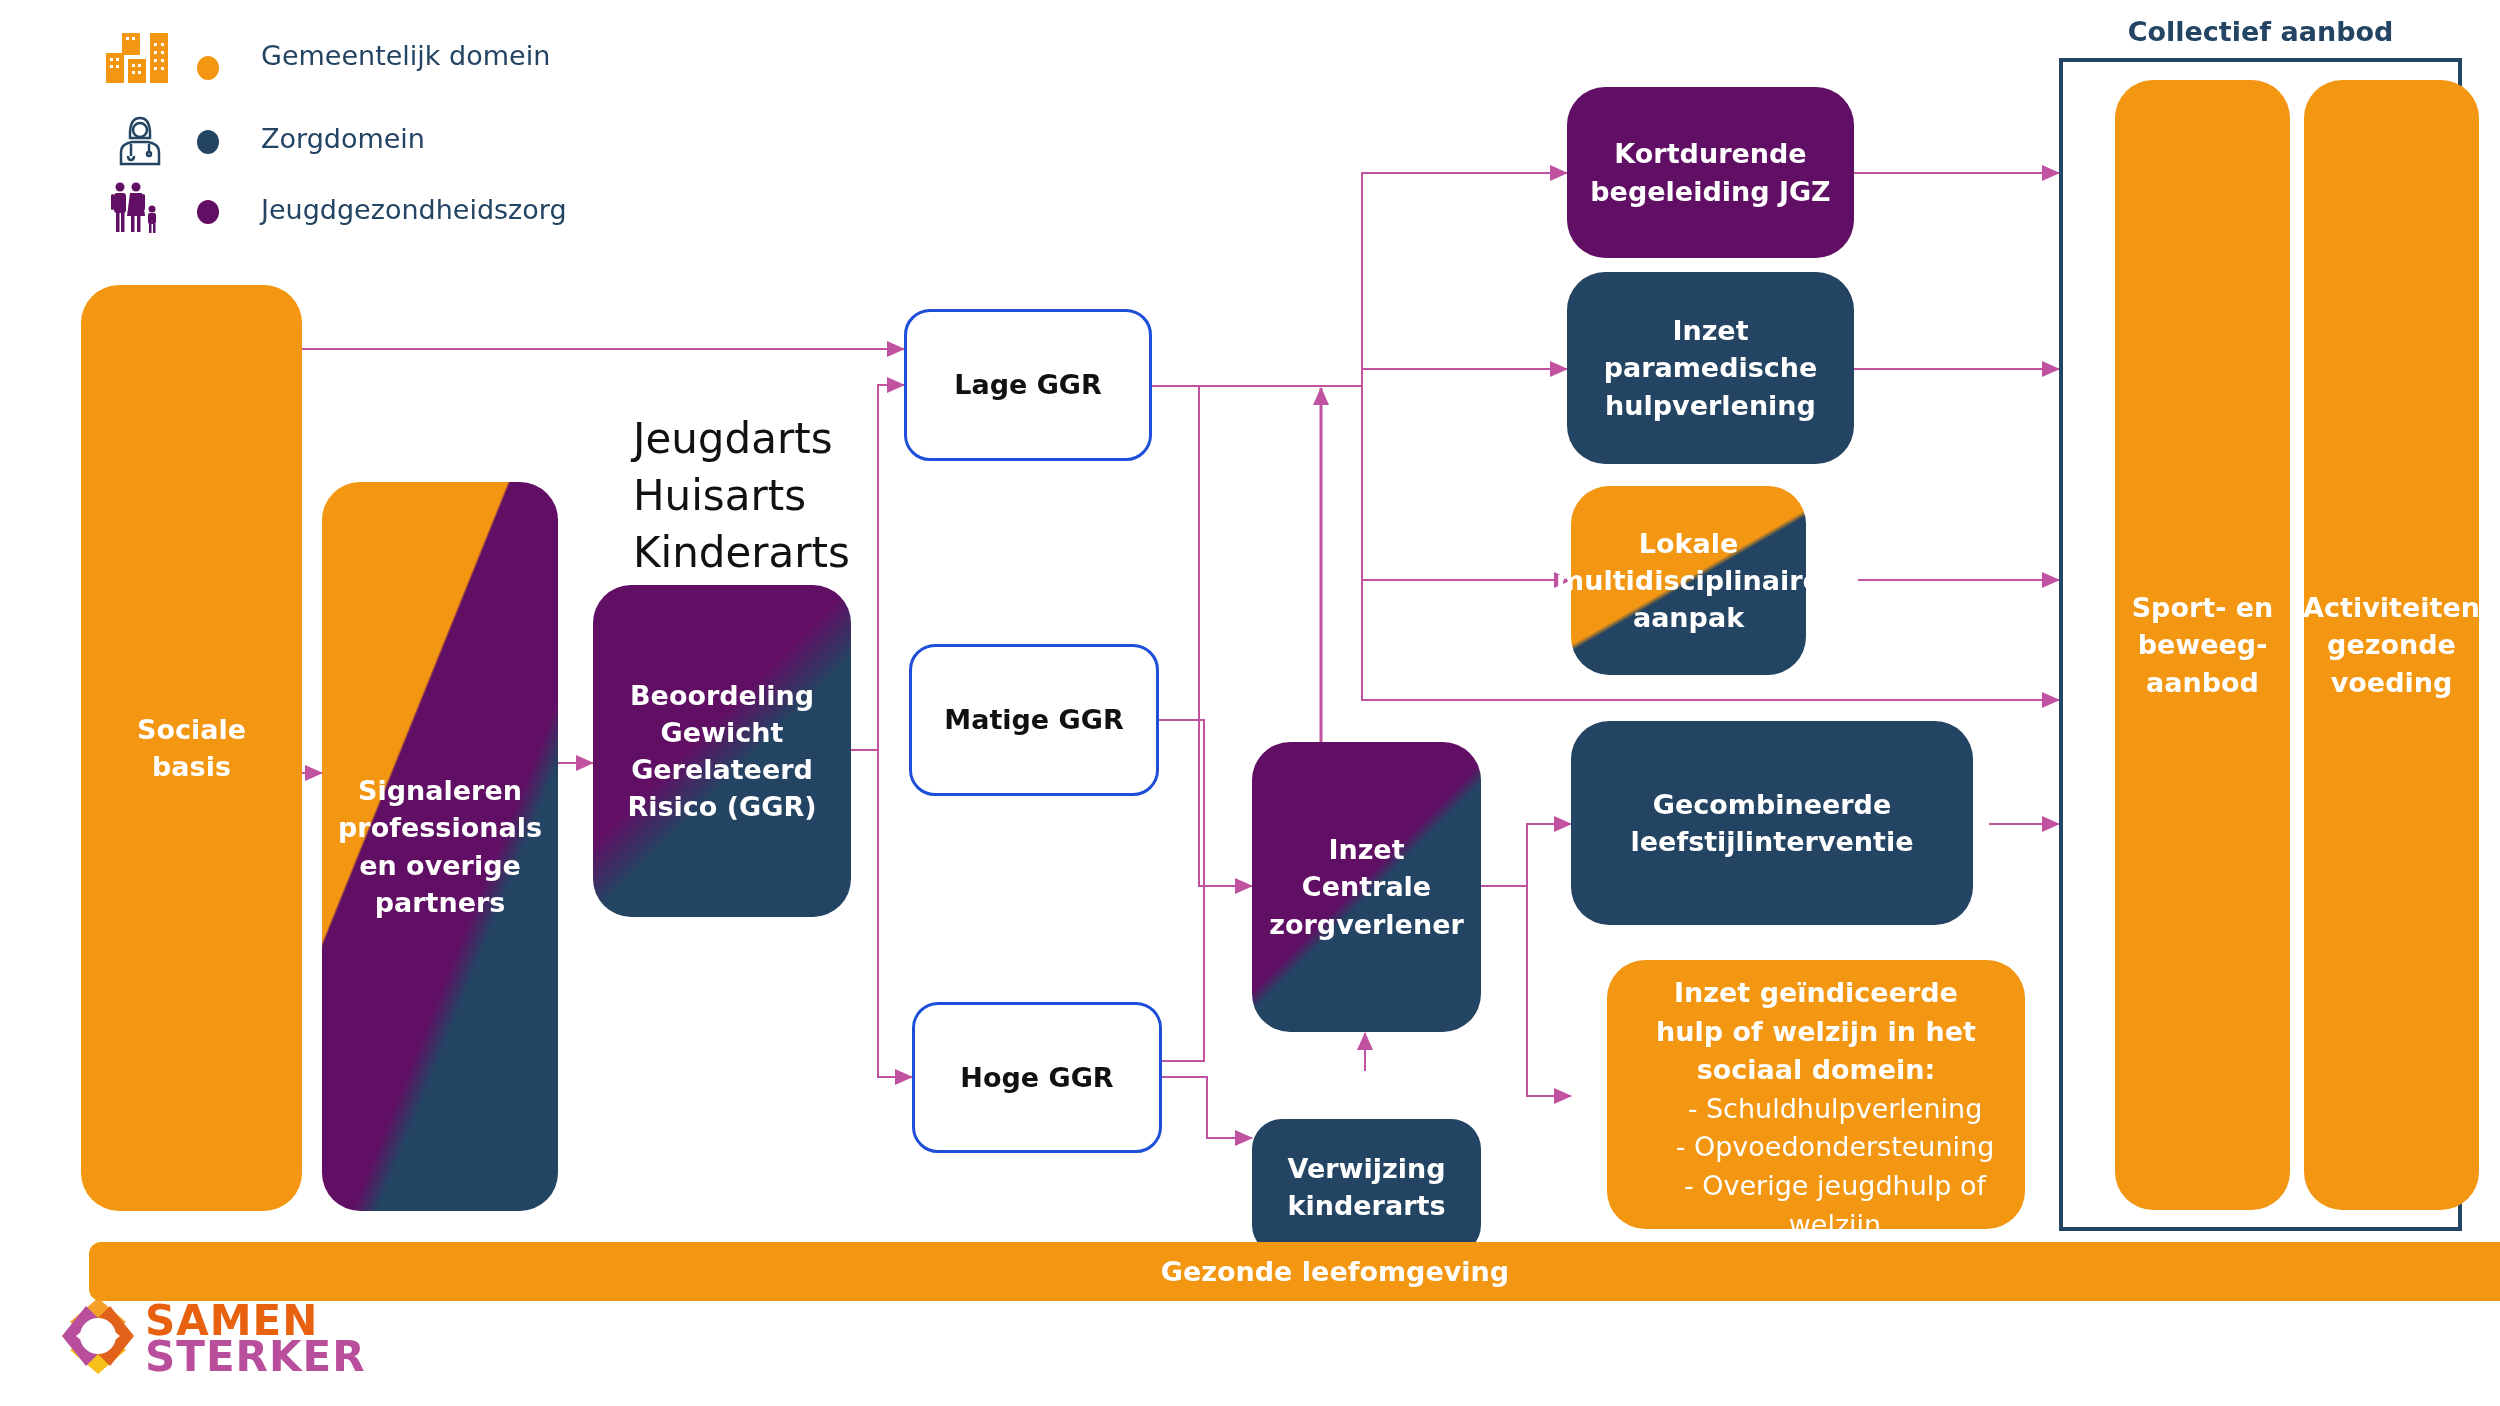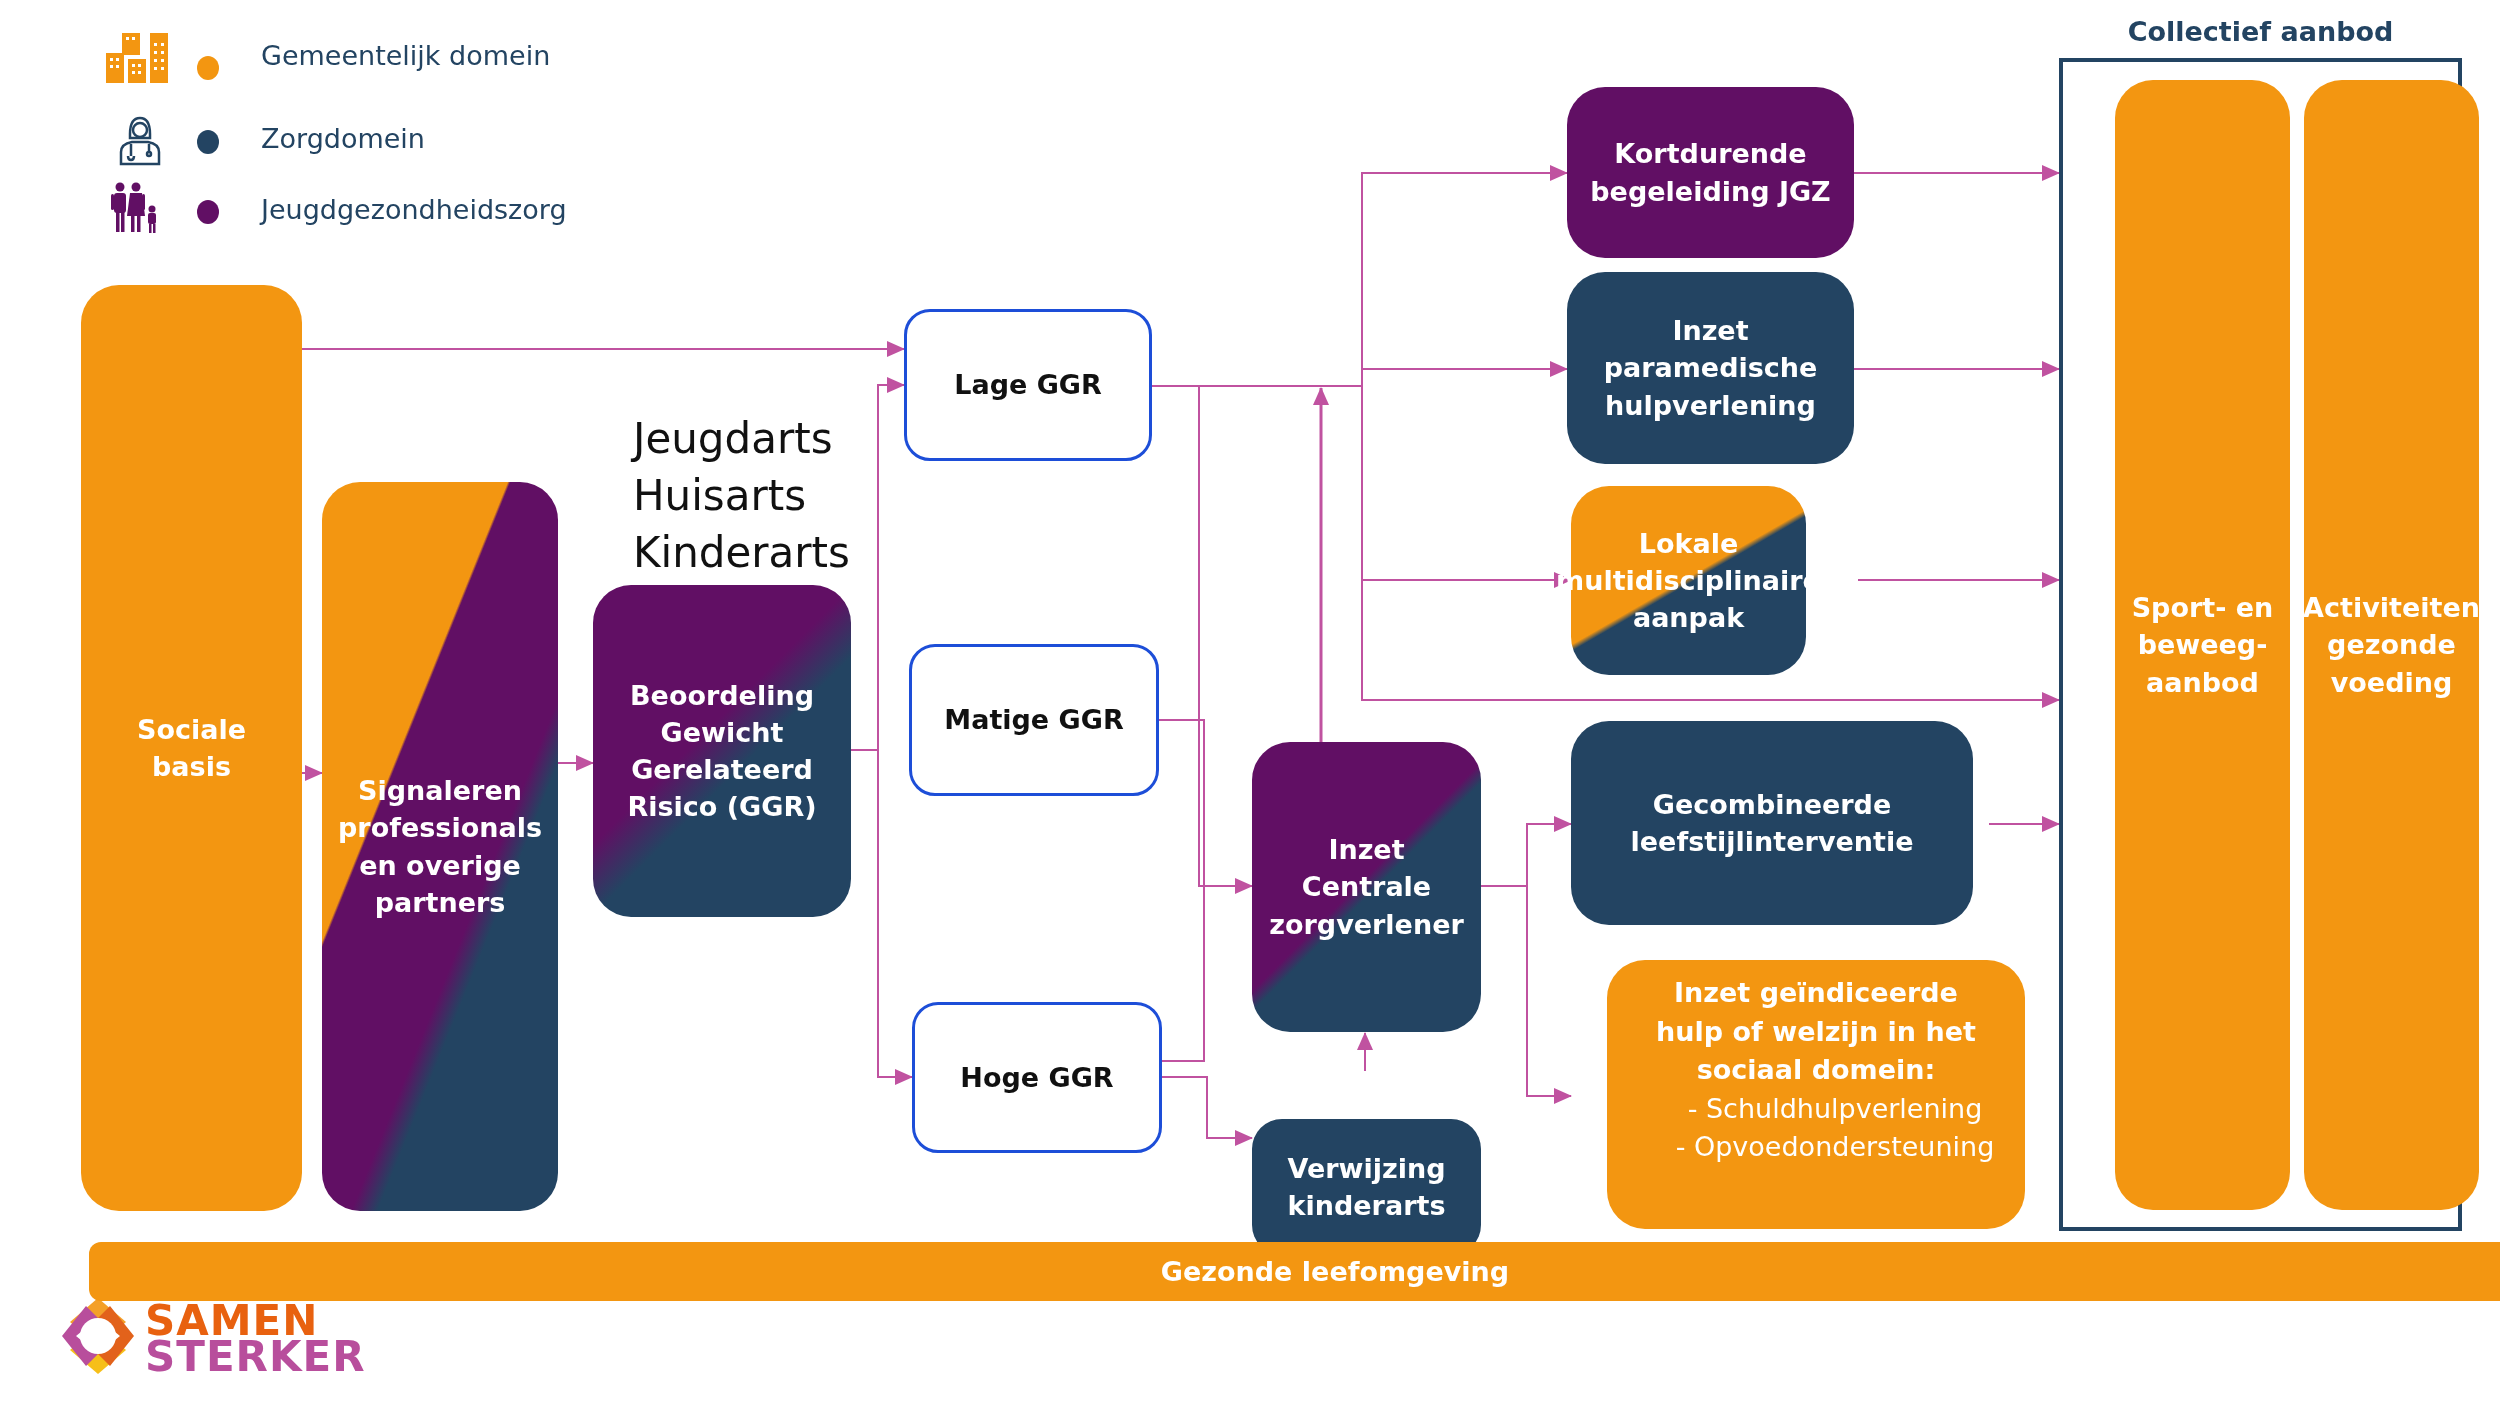--- a/index.html
+++ b/index.html
@@ -199,20 +199,22 @@
 </div>
 <div class="box r-lg navy" style="left:1571px;top:721px;width:402px;height:204px">
   <span class="lbl">Gecombineerde
 leefstijlinterventie</span>
 </div>
 <div class="box r-lg orange geind" style="left:1571px;top:960px;width:418px;height:269px">
   <div>
     <span>Inzet geïndiceerde hulp of welzijn in het sociaal domein:</span>
     <span class="list lbl">- Schuldhulpverlening</span>
     <span class="list lbl">- Opvoedondersteuning</span>
+    <span class="list lbl">-  Overige jeugdhulp of
+   welzijn</span>
   </div>
 </div>
 
 <div class="frame-title" style="left:2059px;top:16px;width:403px">Collectief aanbod</div>
 <div class="frame" style="left:2059px;top:58px;width:403px;height:1173px"></div>
 <div class="box r-lg orange" style="left:2079px;top:80px;width:175px;height:1130px">
   <span class="lbl">Sport- en
 beweeg-
 aanbod</span>
 </div>

